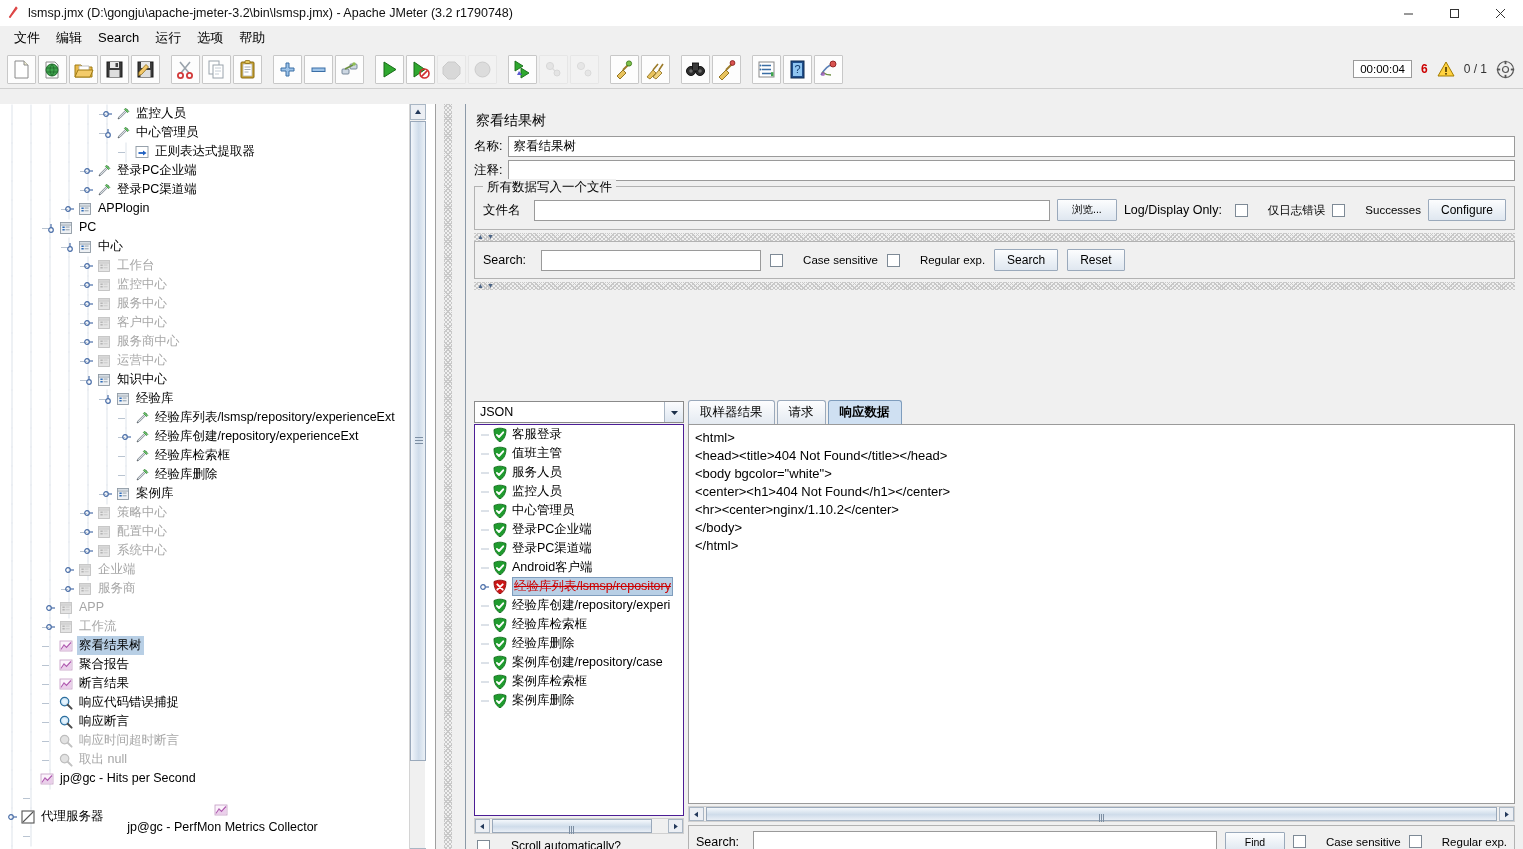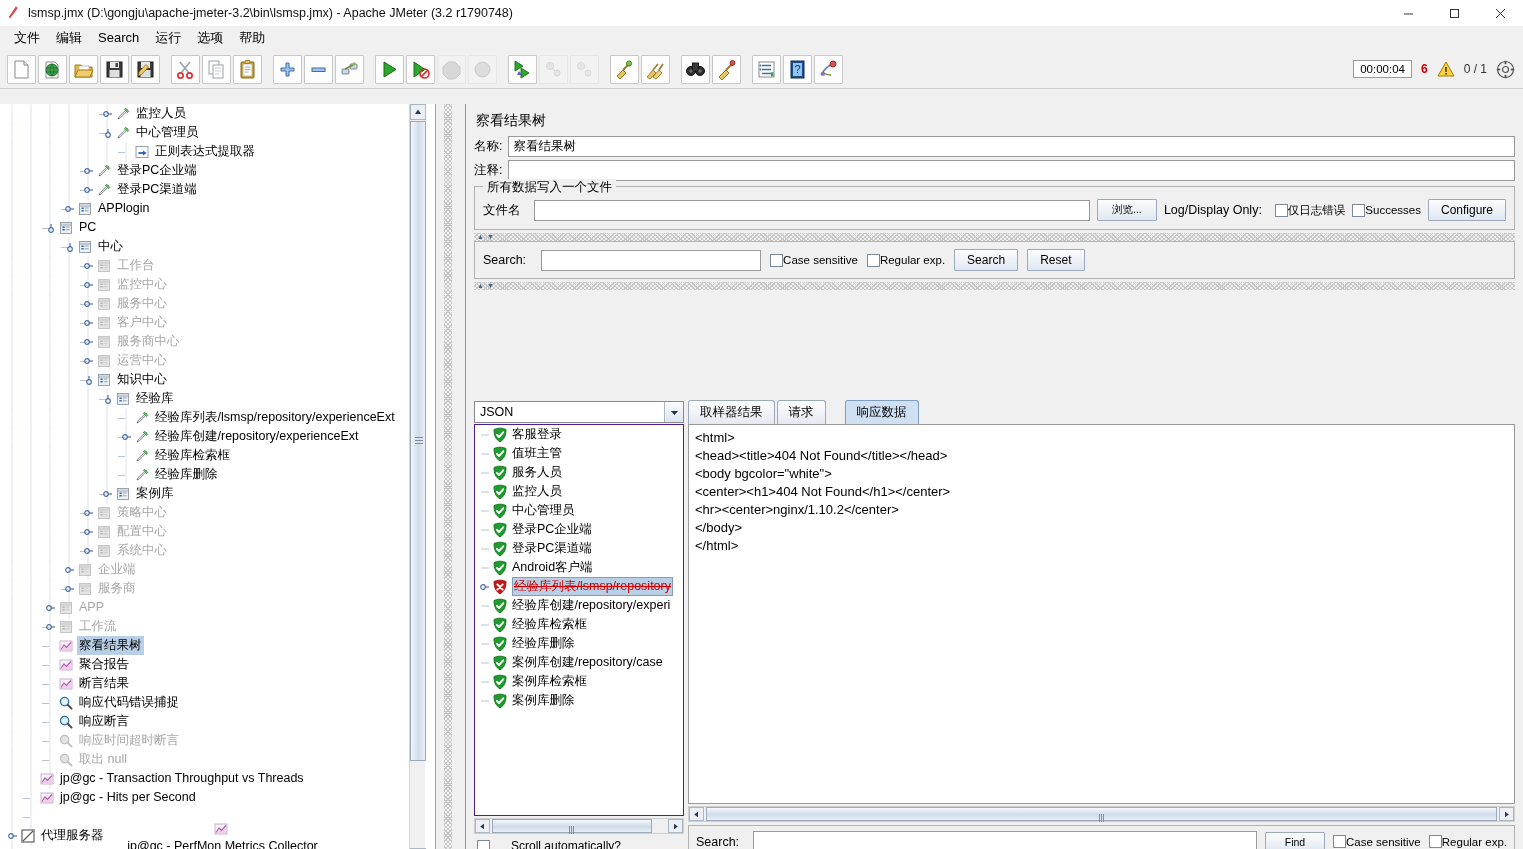--- a/index.html
+++ b/index.html
@@ -149,21 +149,21 @@
   .titled-box > .box-legend {
     position:absolute; top:-8px; left:8px; background:#f0f0f0; padding:0 4px;
     font-size:12.5px; color:#000;
   }
   .jbutton {
     border:1px solid #9aa9bb; background:linear-gradient(to bottom,#fcfdfe,#dfe7f0);
     font-size:12px; padding:3px 12px; color:#000; white-space:nowrap;
     font-family:"Liberation Sans",sans-serif; border-radius:1px;
   }
   .jbutton.small { padding:3px 8px; font-size:10.5px; min-width:60px; }
-  .jcheck { display:flex; align-items:center; gap:0; font-size:11.5px; white-space:nowrap; }
+  .jcheck { display:flex; align-items:center; gap:20px; font-size:11.5px; white-space:nowrap; }
   .jcheck .box { width:13px; height:13px; border:1px solid #7e8a96; background:#fff; display:inline-block; }
 
   
   .split-h {
     height:8px; margin:3px 8px 0 8px; position:relative;
     background-color:#f0f0f0;
     background-image:
       repeating-linear-gradient(45deg,#c8c8c8 0 1px,transparent 1px 3px),
       repeating-linear-gradient(-45deg,#c8c8c8 0 1px,transparent 1px 3px);
   }
@@ -221,21 +221,21 @@
     height:24px; display:flex; align-items:center; gap:21px; font-size:12px; padding-left:3px;
   }
 
   #results-right { flex:1; display:flex; flex-direction:column; }
   .tabstrip { display:flex; align-items:flex-end; height:23px; }
   .tab {
     border:1px solid #9aa9bb; border-bottom:none; padding:3px 11px; font-size:12.5px;
     background:linear-gradient(to bottom,#fdfdfe,#e4eaf1); margin-right:2px;
     border-radius:3px 3px 0 0; color:#000;
   }
-  .tab.active { background:#cfe0f2; border-color:#7f9dbd; font-weight:normal;margin-left:17px; }
+  .tab.active { background:#cfe0f2; border-color:#7f9dbd; font-weight:bold; }
   #resp-box {
     flex:1; border:1px solid #9a9a9a; background:#fff; padding:4px 6px; overflow:hidden;
     font-size:13px; line-height:18px; color:#000;
   }
   .bottom-search {
     margin-top:3px; border:1px solid #b2b2b2; background:#f0f0f0;
     display:flex; align-items:center; gap:8px; padding:5px 7px;
   }
 </style>
 </head>
@@ -1321,31 +1321,20 @@
           </div>
           <div class="tnode" style="padding-left: 25px;">
             <span class="thandle"></span>
             <span class="ticon">
               <svg width="16" height="16" viewBox="0 0 16 16">
                 <rect x="2" y="3" width="12" height="10" fill="#fbf3fb" stroke="#c39bc3" stroke-width=".8"></rect>
                 <path d="M3 11.5 L6 7 L8.5 9.5 L13 4.5" stroke="#b25fb2" stroke-width="1.3" fill="none"></path>
                 <path d="M3 12.6 L6 8.3 L8.5 10.6 L13 6 L13 12.6 Z" fill="#e6c3e6" opacity=".75"></path>
               </svg>
             </span>
-            <span class="tlabel">jp@gc - Transaction Throughput vs Threads</span>
-          </div>
-          <div class="tnode" style="padding-left: 25px;">
-            <span class="thandle"></span>
-            <span class="ticon">
-              <svg width="16" height="16" viewBox="0 0 16 16">
-                <rect x="2" y="3" width="12" height="10" fill="#fbf3fb" stroke="#c39bc3" stroke-width=".8"></rect>
-                <path d="M3 11.5 L6 7 L8.5 9.5 L13 4.5" stroke="#b25fb2" stroke-width="1.3" fill="none"></path>
-                <path d="M3 12.6 L6 8.3 L8.5 10.6 L13 6 L13 12.6 Z" fill="#e6c3e6" opacity=".75"></path>
-              </svg>
-            </span>
             <span class="tlabel">jp@gc - Hits per Second</span>
           </div>
           <div class="tnode" style="padding-left: 25px; flex-direction: column;">
             <span class="thandle"></span>
             <span class="ticon">
               <svg width="16" height="16" viewBox="0 0 16 16">
                 <rect x="2" y="3" width="12" height="10" fill="#fbf3fb" stroke="#c39bc3" stroke-width=".8"></rect>
                 <path d="M3 11.5 L6 7 L8.5 9.5 L13 4.5" stroke="#b25fb2" stroke-width="1.3" fill="none"></path>
                 <path d="M3 12.6 L6 8.3 L8.5 10.6 L13 6 L13 12.6 Z" fill="#e6c3e6" opacity=".75"></path>
               </svg>

